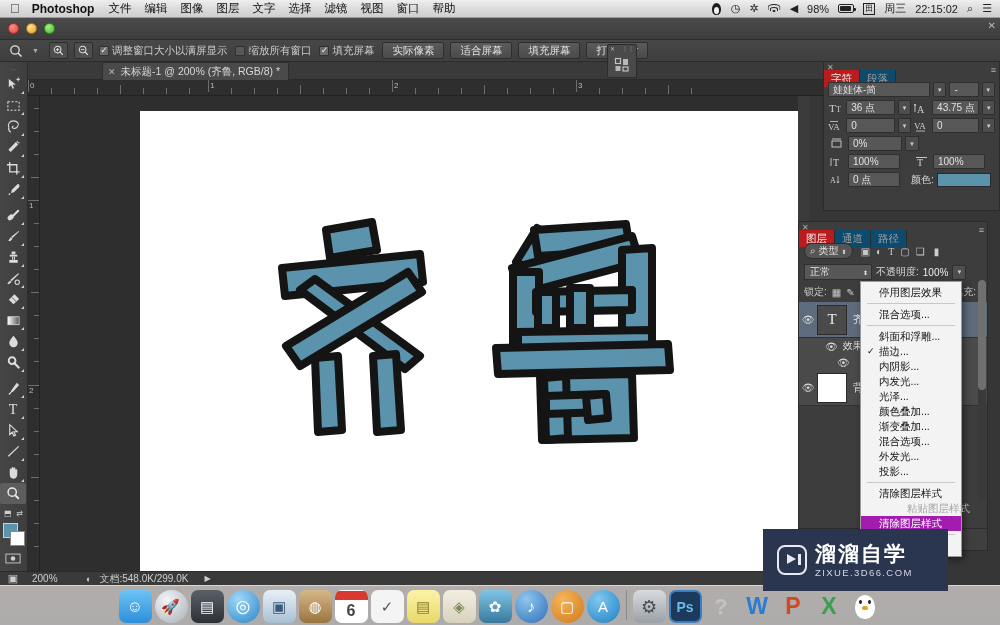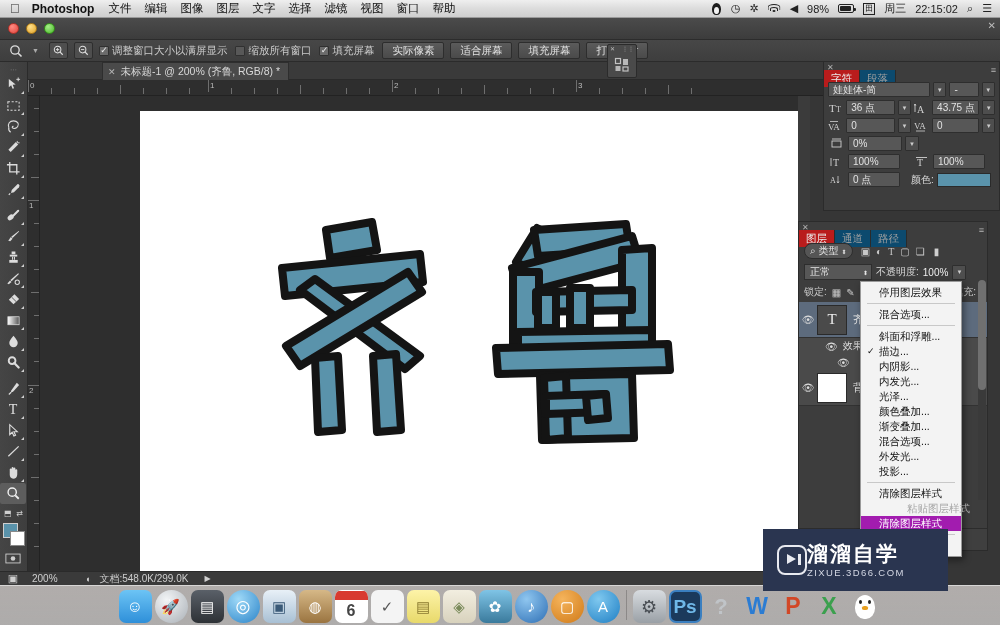--- a/index.html
+++ b/index.html
@@ -260,21 +260,21 @@
     z-index:60; padding:3px 0; font-size:10.5px; color:#121212;
   }
   #ctxmenu .item { height:15px; line-height:15px; padding-left:18px; white-space:nowrap; position:relative;}
   #ctxmenu .item.checked:before { content:"✓"; position:absolute; left:6px; font-size:9px; }
   #ctxmenu .item.disabled { color:#a8a8a8;padding-left:46px; }
   #ctxmenu .item.hl { background:#a21caf; color:#fff; }
   #ctxmenu .sep { height:1px; background:#c8c8c8; margin:3px 6px; }
   
   #watermark {
     position:absolute; left:763px; top:529px; width:185px; height:62px;
-    background:#2a3550; z-index:70; display:flex; align-items:center; padding-left:14px;
+    background:#2a3550; z-index:70; display:flex; align-items:center; gap:8px; padding-left:14px;
   }
   .wm-logo { width:30px; height:30px; border:2.5px solid #e8eaf0; border-radius:8px; position:relative; }
   .wm-logo:after {
     content:""; position:absolute; left:8px; top:7px;
     border-left:9px solid #e8eaf0; border-top:5.5px solid transparent; border-bottom:5.5px solid transparent;
   }
   .wm-logo:before {
     content:""; position:absolute; right:4.5px; top:7px; width:2.5px; height:11px; background:#e8eaf0;
   }
   .wm-txt-main { color:#fff; font-size:21px; font-weight:bold; letter-spacing:2px; line-height:1;}
@@ -912,21 +912,21 @@
   <span class="dockicon flat" style="background:radial-gradient(circle at 35% 28%,#f5b45c,#d07a18);">
       <span style="font-size:15px;">▢</span>
     </span>
   <span class="dockicon flat" style="background:radial-gradient(circle at 35% 28%,#7fc8ef,#1f7fc4);">
       <span style="font-size:15px;">A</span>
     </span>
   <span class="dsep"></span>
   <span class="dockicon" style="background:linear-gradient(180deg,#d8dce0,#9aa0a6);color:#4a4f55;">
       <span style="font-size:18px;">⚙</span>
     </span>
-  <span class="dockicon" style="background:#1b3a5c;border:2px solid #3a7fc0;color:#6fb8e8;font-weight:bold;font-size:19px;">
+  <span class="dockicon" style="background:#1b3a5c;border:2px solid #3a7fc0;color:#6fb8e8;font-weight:bold;font-size:14px;">
       <span>Ps</span>
     </span>
   <span class="dockicon" style="background:transparent;color:#c0c4c8;font-size:22px;font-weight:bold;">
       <span>?</span>
     </span>
   <span class="dockicon" style="background:transparent;color:#2b7cd3;font-size:23px;font-weight:bold;">
       <span>W</span>
     </span>
   <span class="dockicon" style="background:transparent;color:#d24726;font-size:23px;font-weight:bold;">
       <span>P</span>

